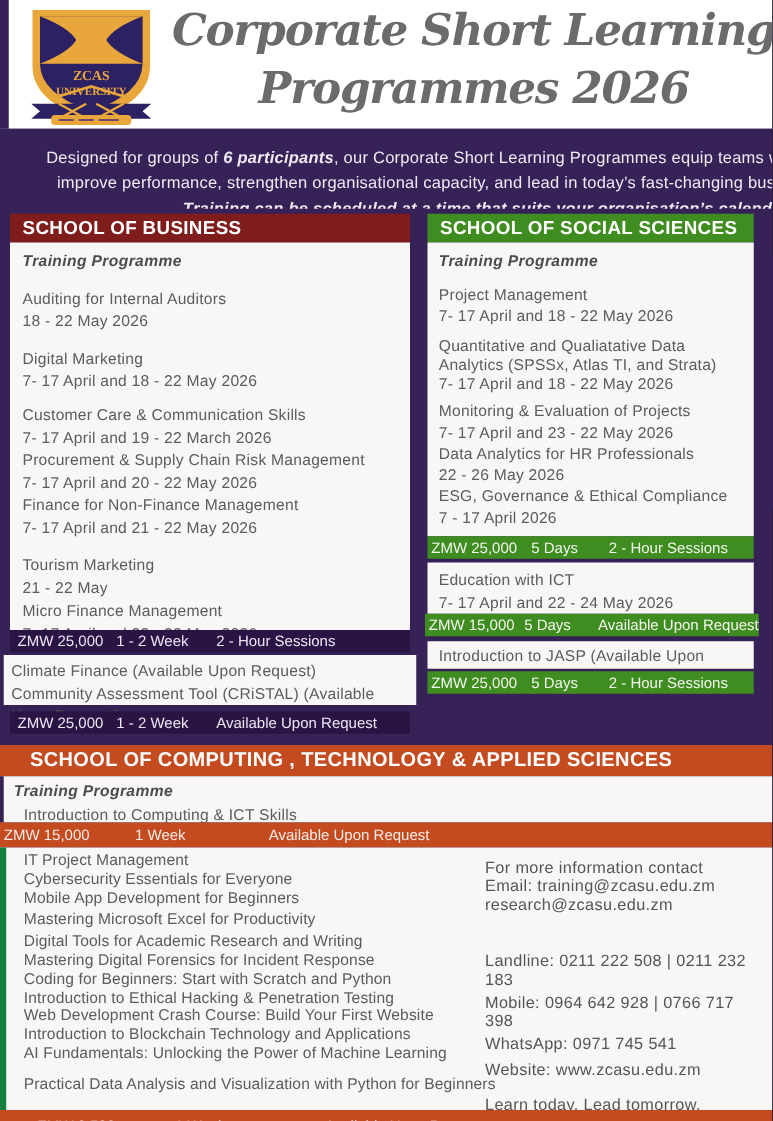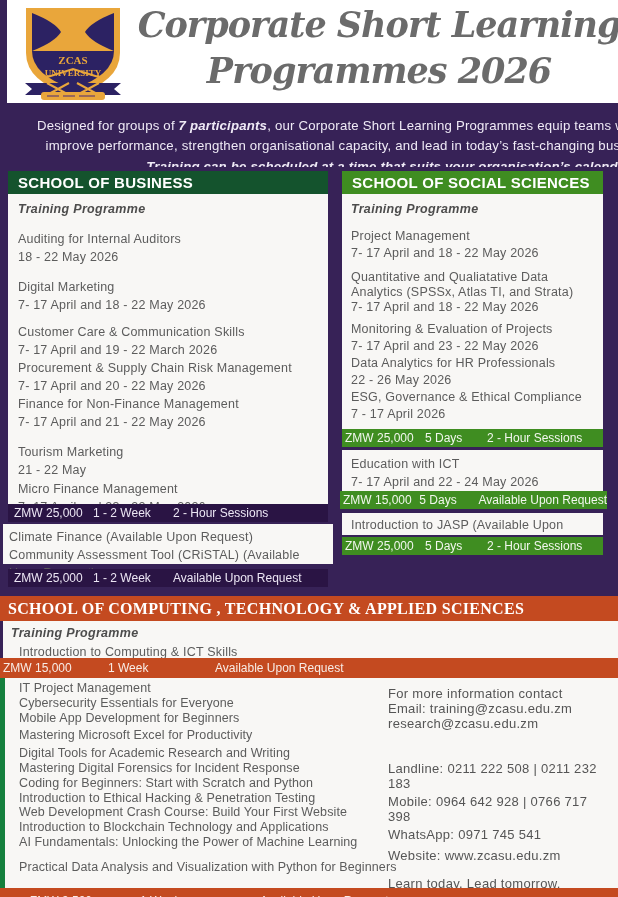--- a/index.html
+++ b/index.html
@@ -25,21 +25,21 @@
   .tp-head{font-size:12.5px;font-weight:bold;font-style:italic;color:#4c4c4c;letter-spacing:.3px;}
   .prog-line{font-size:12.5px;color:#5c5c5c;line-height:18px;letter-spacing:.2px;}
   .pair{margin-bottom:7px;}
   .pricebar{position:absolute;height:18px;display:flex;align-items:center;font-size:12px;
             color:#ece6f4;box-sizing:border-box;white-space:nowrap;}
   .pricebar .p,.pricebar .d{display:inline-block;}
   .purplebar{background:#2a1444;}
   .greenbar{background:#3f8d21;color:#f2f7ee;}
   .orangebar{background:#c44a20;color:#f8ece6;}
   
-  .biz-head{left:8px;top:171px;width:320px;background:#14532d;}
+  .biz-head{left:8px;top:171px;width:320px;background:#7f1d1d;}
   .biz-panel{left:8px;top:194px;width:320px;height:310px;padding:8px 10px;}
   .biz-panel .tp-head{margin-bottom:14px;}
   .biz-bar1{left:8px;top:504px;width:320px;}
   .climate{left:3px;top:524px;width:330px;height:40px;padding:4px 6px;}
   .biz-bar2{left:8px;top:569px;width:320px;}
   .purplebar .p{width:79px;padding-left:6px;}
   .purplebar .d{width:80px;}
   
   .soc-head{left:342px;top:171px;width:261px;background:#3f8d21;}
   .soc-panel{left:342px;top:194px;width:261px;height:235px;padding:8px 9px;}
@@ -48,21 +48,21 @@
   .soc-panel .pair{margin-bottom:6px;}
   .soc-bar1{left:342px;top:429px;width:261px;}
   .edu-box{left:342px;top:450px;width:261px;height:41px;padding:5px 9px;}
   .soc-bar2{left:340px;top:491px;width:267px;}
   .jasp-box{left:342px;top:513px;width:261px;height:22px;padding:3px 9px;}
   .soc-bar3{left:342px;top:537px;width:261px;}
   .greenbar .p{width:80px;padding-left:3px;}
   .greenbar .d{width:62px;}
   
   .comp-head{left:0;top:596px;width:618px;height:25px;line-height:25px;background:#c44a20;
-             font-size:16px;padding-left:8px;font-family:Liberation Serif, serif;}
+             font-size:16px;padding-left:24px;}
   .comp-top{left:0;top:621px;width:618px;height:37px;padding:5px 8px;border-left:3px solid #372257;}
   .comp-top .first{margin-top:3px;padding-left:8px;}
   .comp-bar1{left:0;top:658px;width:618px;height:20px;}
   .orangebar .p{width:105px;padding-left:3px;}
   .orangebar .d{width:107px;}
   .comp-body{left:0;top:678px;width:618px;height:210px;padding:3px 0 0 14px;border-left:5px solid #15803d;}
   .comp-body .prog-line{line-height:14.8px;letter-spacing:.1px;}
   .mt2{margin-top:3px;} .mt9{margin-top:10px;}
   
   .contact{position:absolute;left:388px;top:686px;width:225px;font-size:13px;color:#555;
@@ -98,21 +98,21 @@
       </svg>
     </div>
     <div class="title">
       <div>Corporate Short Learning</div>
       <div>Programmes 2026</div>
     </div>
   </div>
 
   <div class="intro">
     <div class="intro-inner">
-      <div><span>Designed for groups of </span><b>7 participants</b><span>, our Corporate Short Learning Programmes equip teams with practical skills to</span></div>
+      <div><span>Designed for groups of </span><b>6 participants</b><span>, our Corporate Short Learning Programmes equip teams with practical skills to</span></div>
       <div>improve performance, strengthen organisational capacity, and lead in today’s fast-changing business environment.</div>
       <div class="cal">Training can be scheduled at a time that suits your organisation’s calendar.</div>
     </div>
   </div>
 
   <div class="sec-head biz-head">SCHOOL OF BUSINESS</div>
   <div class="panel biz-panel">
     <div class="tp-head">Training Programme</div>
     <div class="pair" style="margin-bottom:12px">
       <div class="prog-line">Auditing for Internal Auditors</div>

